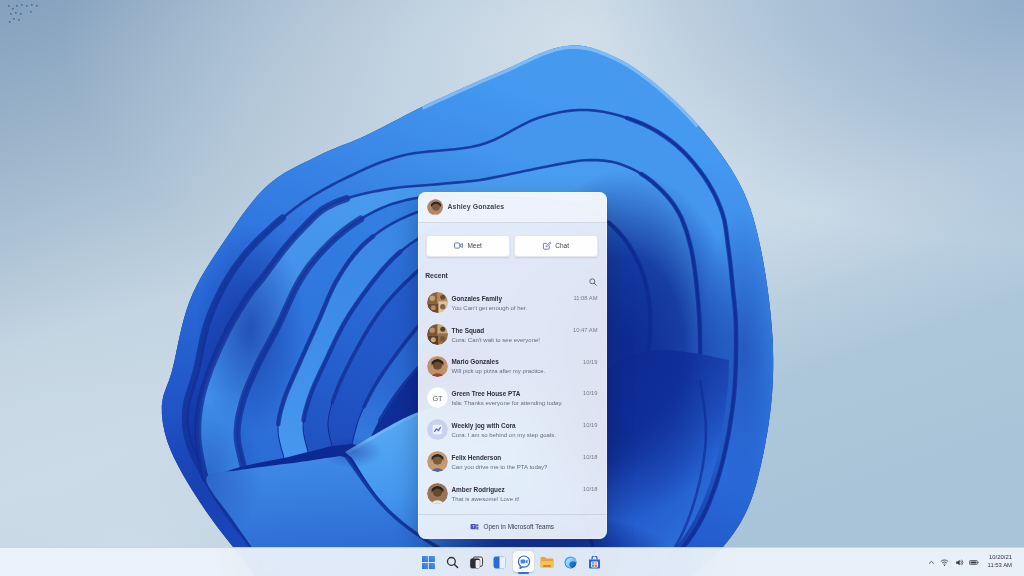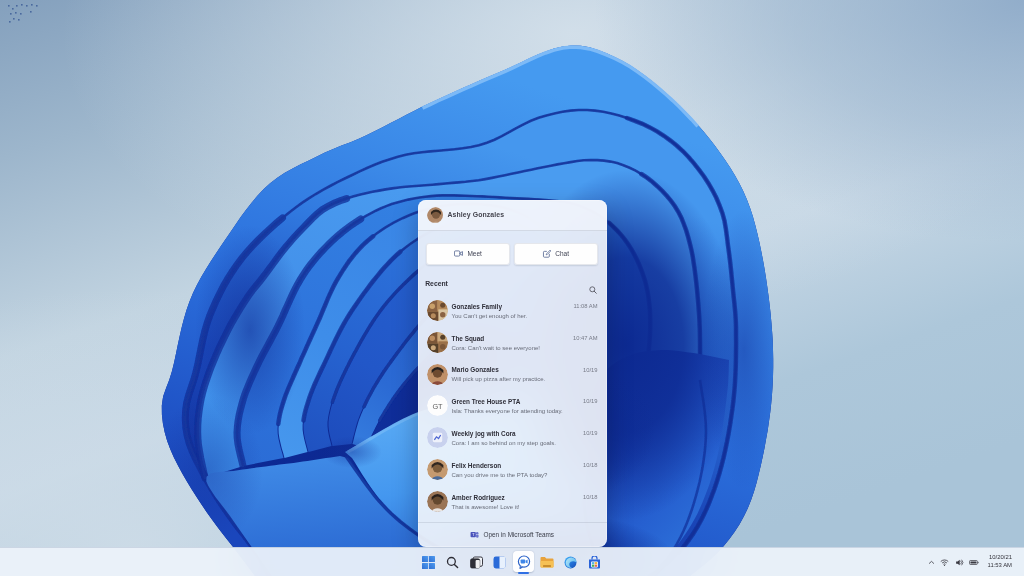--- a/index.html
+++ b/index.html
@@ -1,20 +1,20 @@
 <!DOCTYPE html>
 <html><head><meta charset="utf-8"><style>
 * { margin:0; padding:0; box-sizing:border-box; }
 html,body { width:1024px; height:576px; overflow:hidden; font-family:"Liberation Sans",sans-serif; }
 #stage { position:relative; width:1024px; height:576px; overflow:hidden; background:#b2cbdc; }
 #wall { position:absolute; left:0; top:0; }
 .dots { position:absolute; left:2px; top:1px; }
 
 
-#panel { position:absolute; left:417.5px; top:200px; width:189.5px; height:347px;
+#panel { position:absolute; left:417.5px; top:192px; width:189.5px; height:347px;
   border-radius:8px; background:rgba(245,247,251,0.9);
   -webkit-backdrop-filter: blur(22px) saturate(1.1); backdrop-filter: blur(22px) saturate(1.1);
   box-shadow: 0 10px 26px rgba(0,0,30,0.28), 0 0 0 1px rgba(255,255,255,0.35) inset;
   overflow:hidden; }
 #phead { position:absolute; left:0; top:0; width:100%; height:30.5px; background:rgba(252,253,255,0.45);
   border-bottom:1px solid rgba(60,70,90,0.14); }
 #phead .pav { position:absolute; left:9px; top:6.5px; width:16px; height:16px; border-radius:50%; overflow:hidden; }
 #phead .pname { position:absolute; left:30px; top:10.8px; font-size:6.9px; color:#44444e; font-weight:bold; letter-spacing:0.1px; }
 .btnrow { position:absolute; left:0; top:30.5px; width:100%; padding:12px 9.5px 0 8.7px; display:flex; gap:3.6px; }
 .wbtn { flex:1; height:22px; background:rgba(255,255,255,0.97); border:1px solid rgba(150,160,180,0.25);

